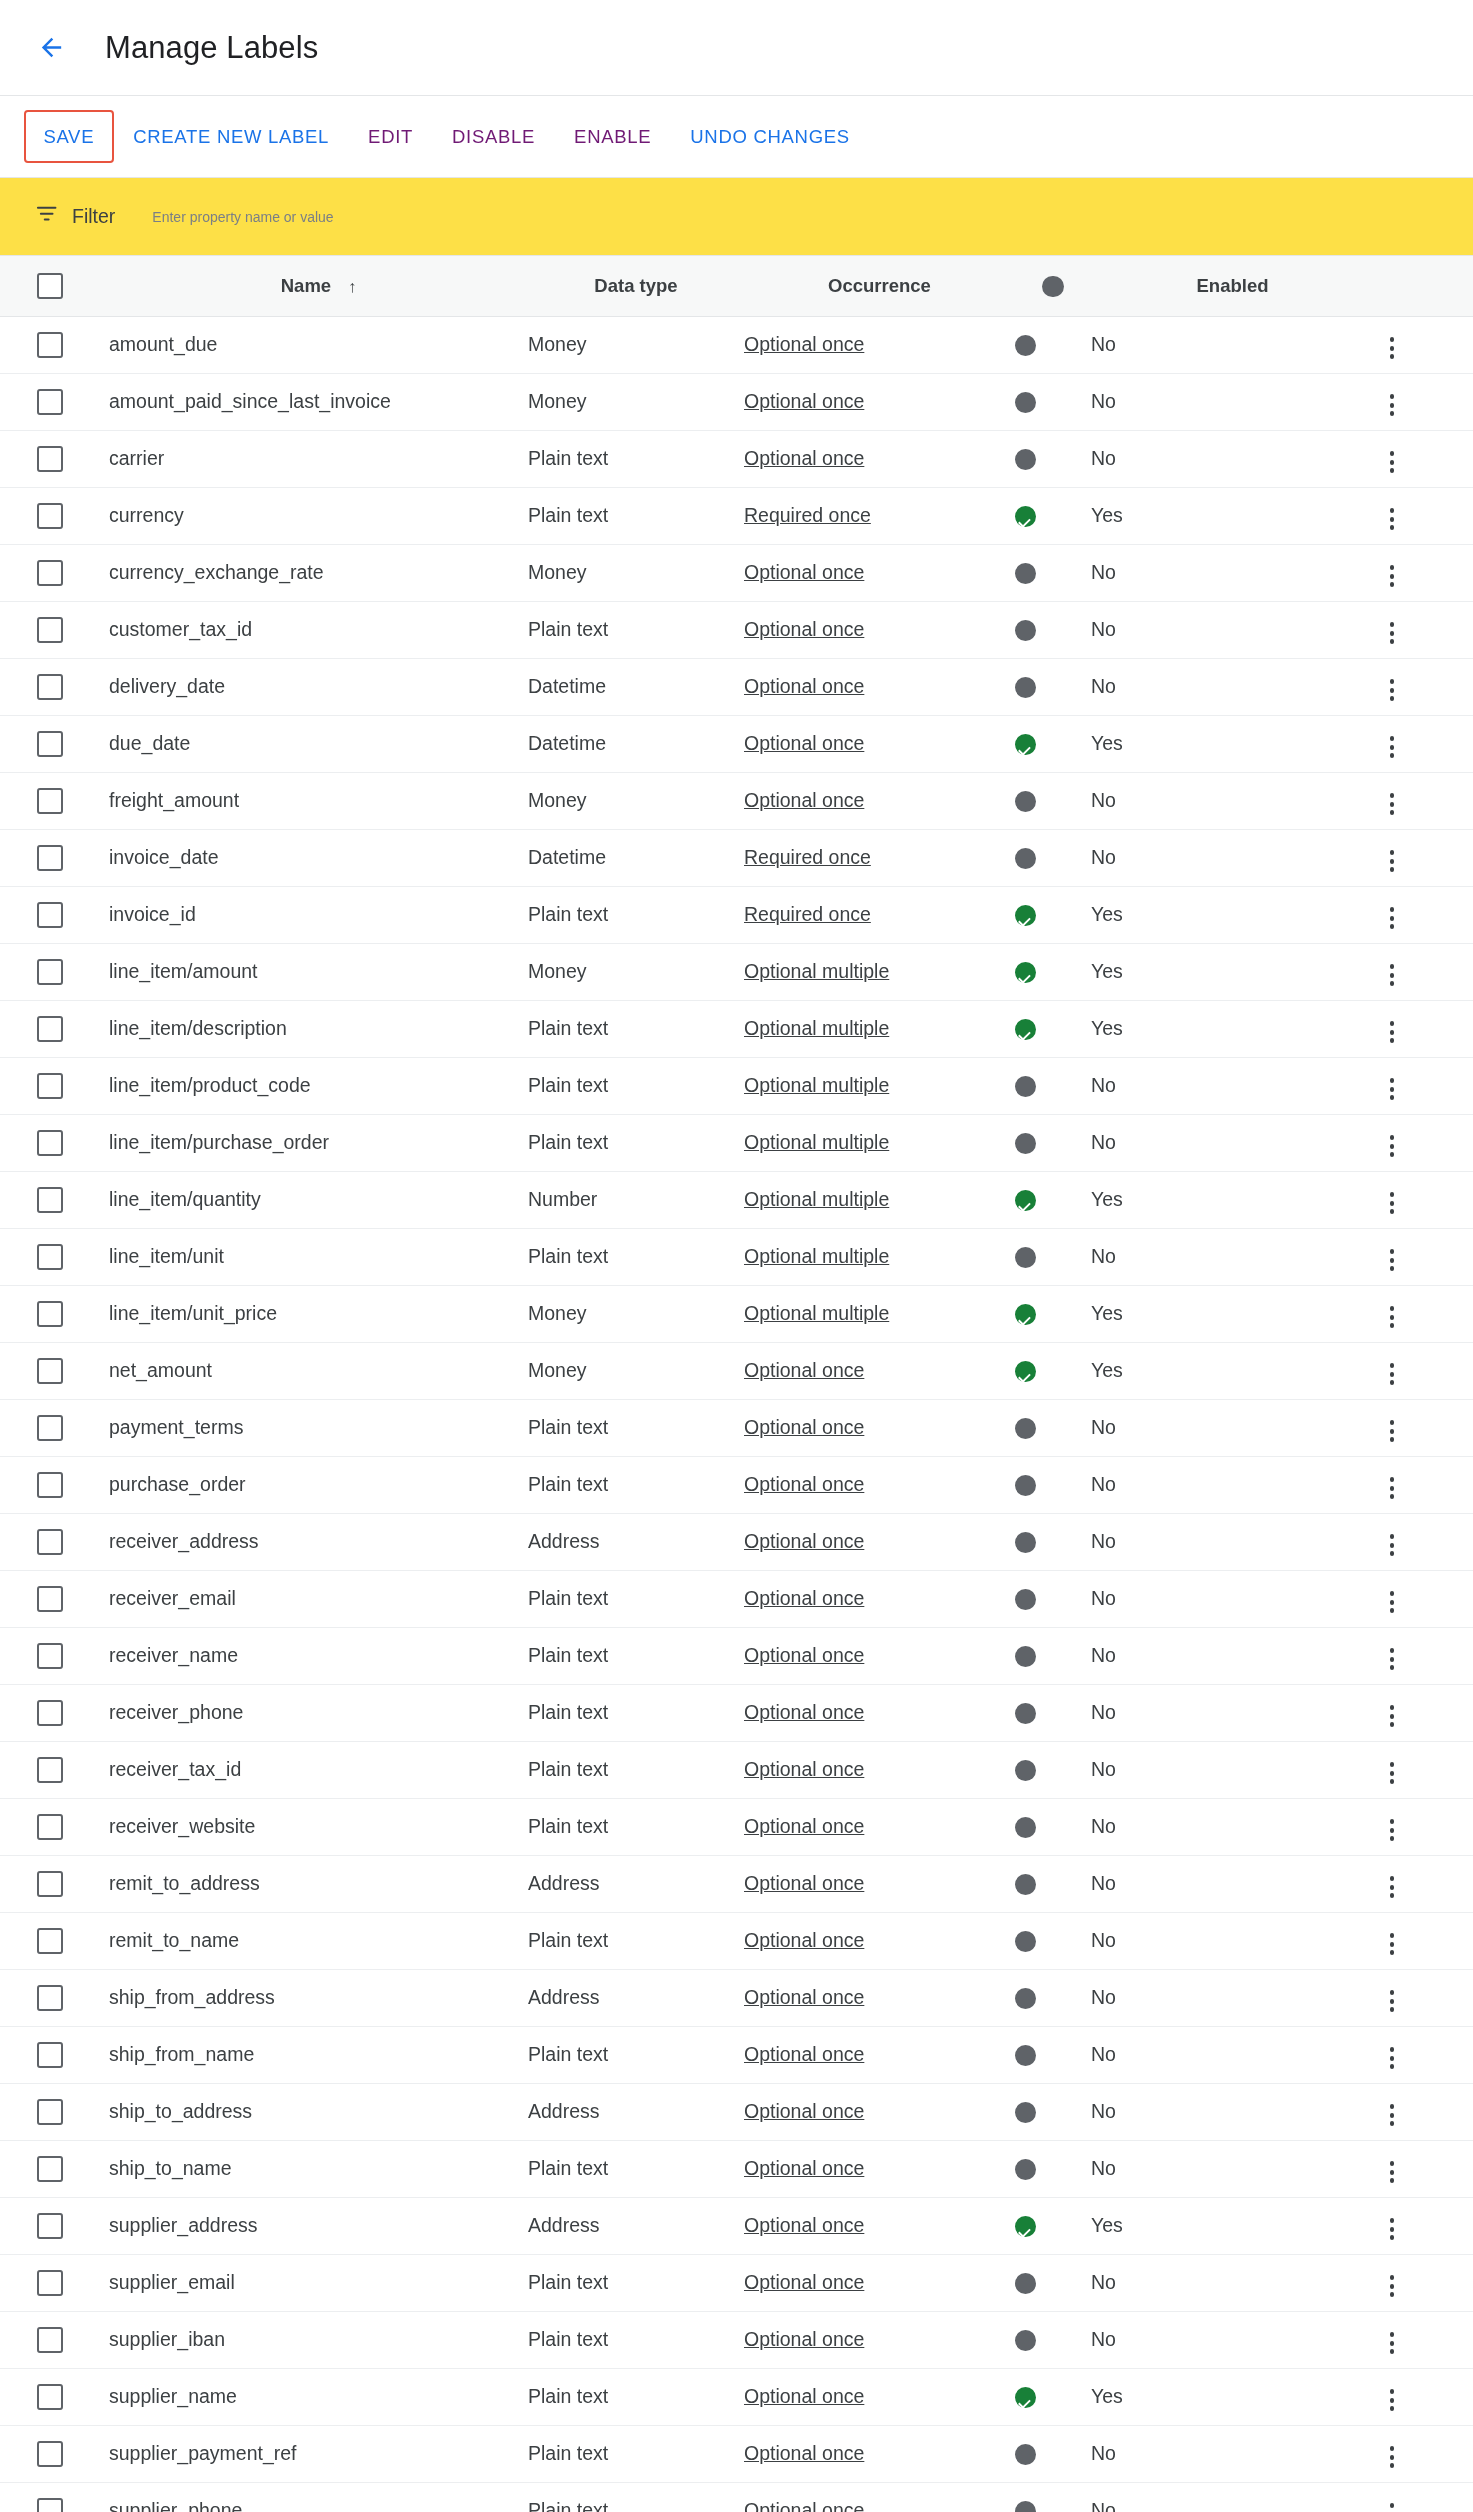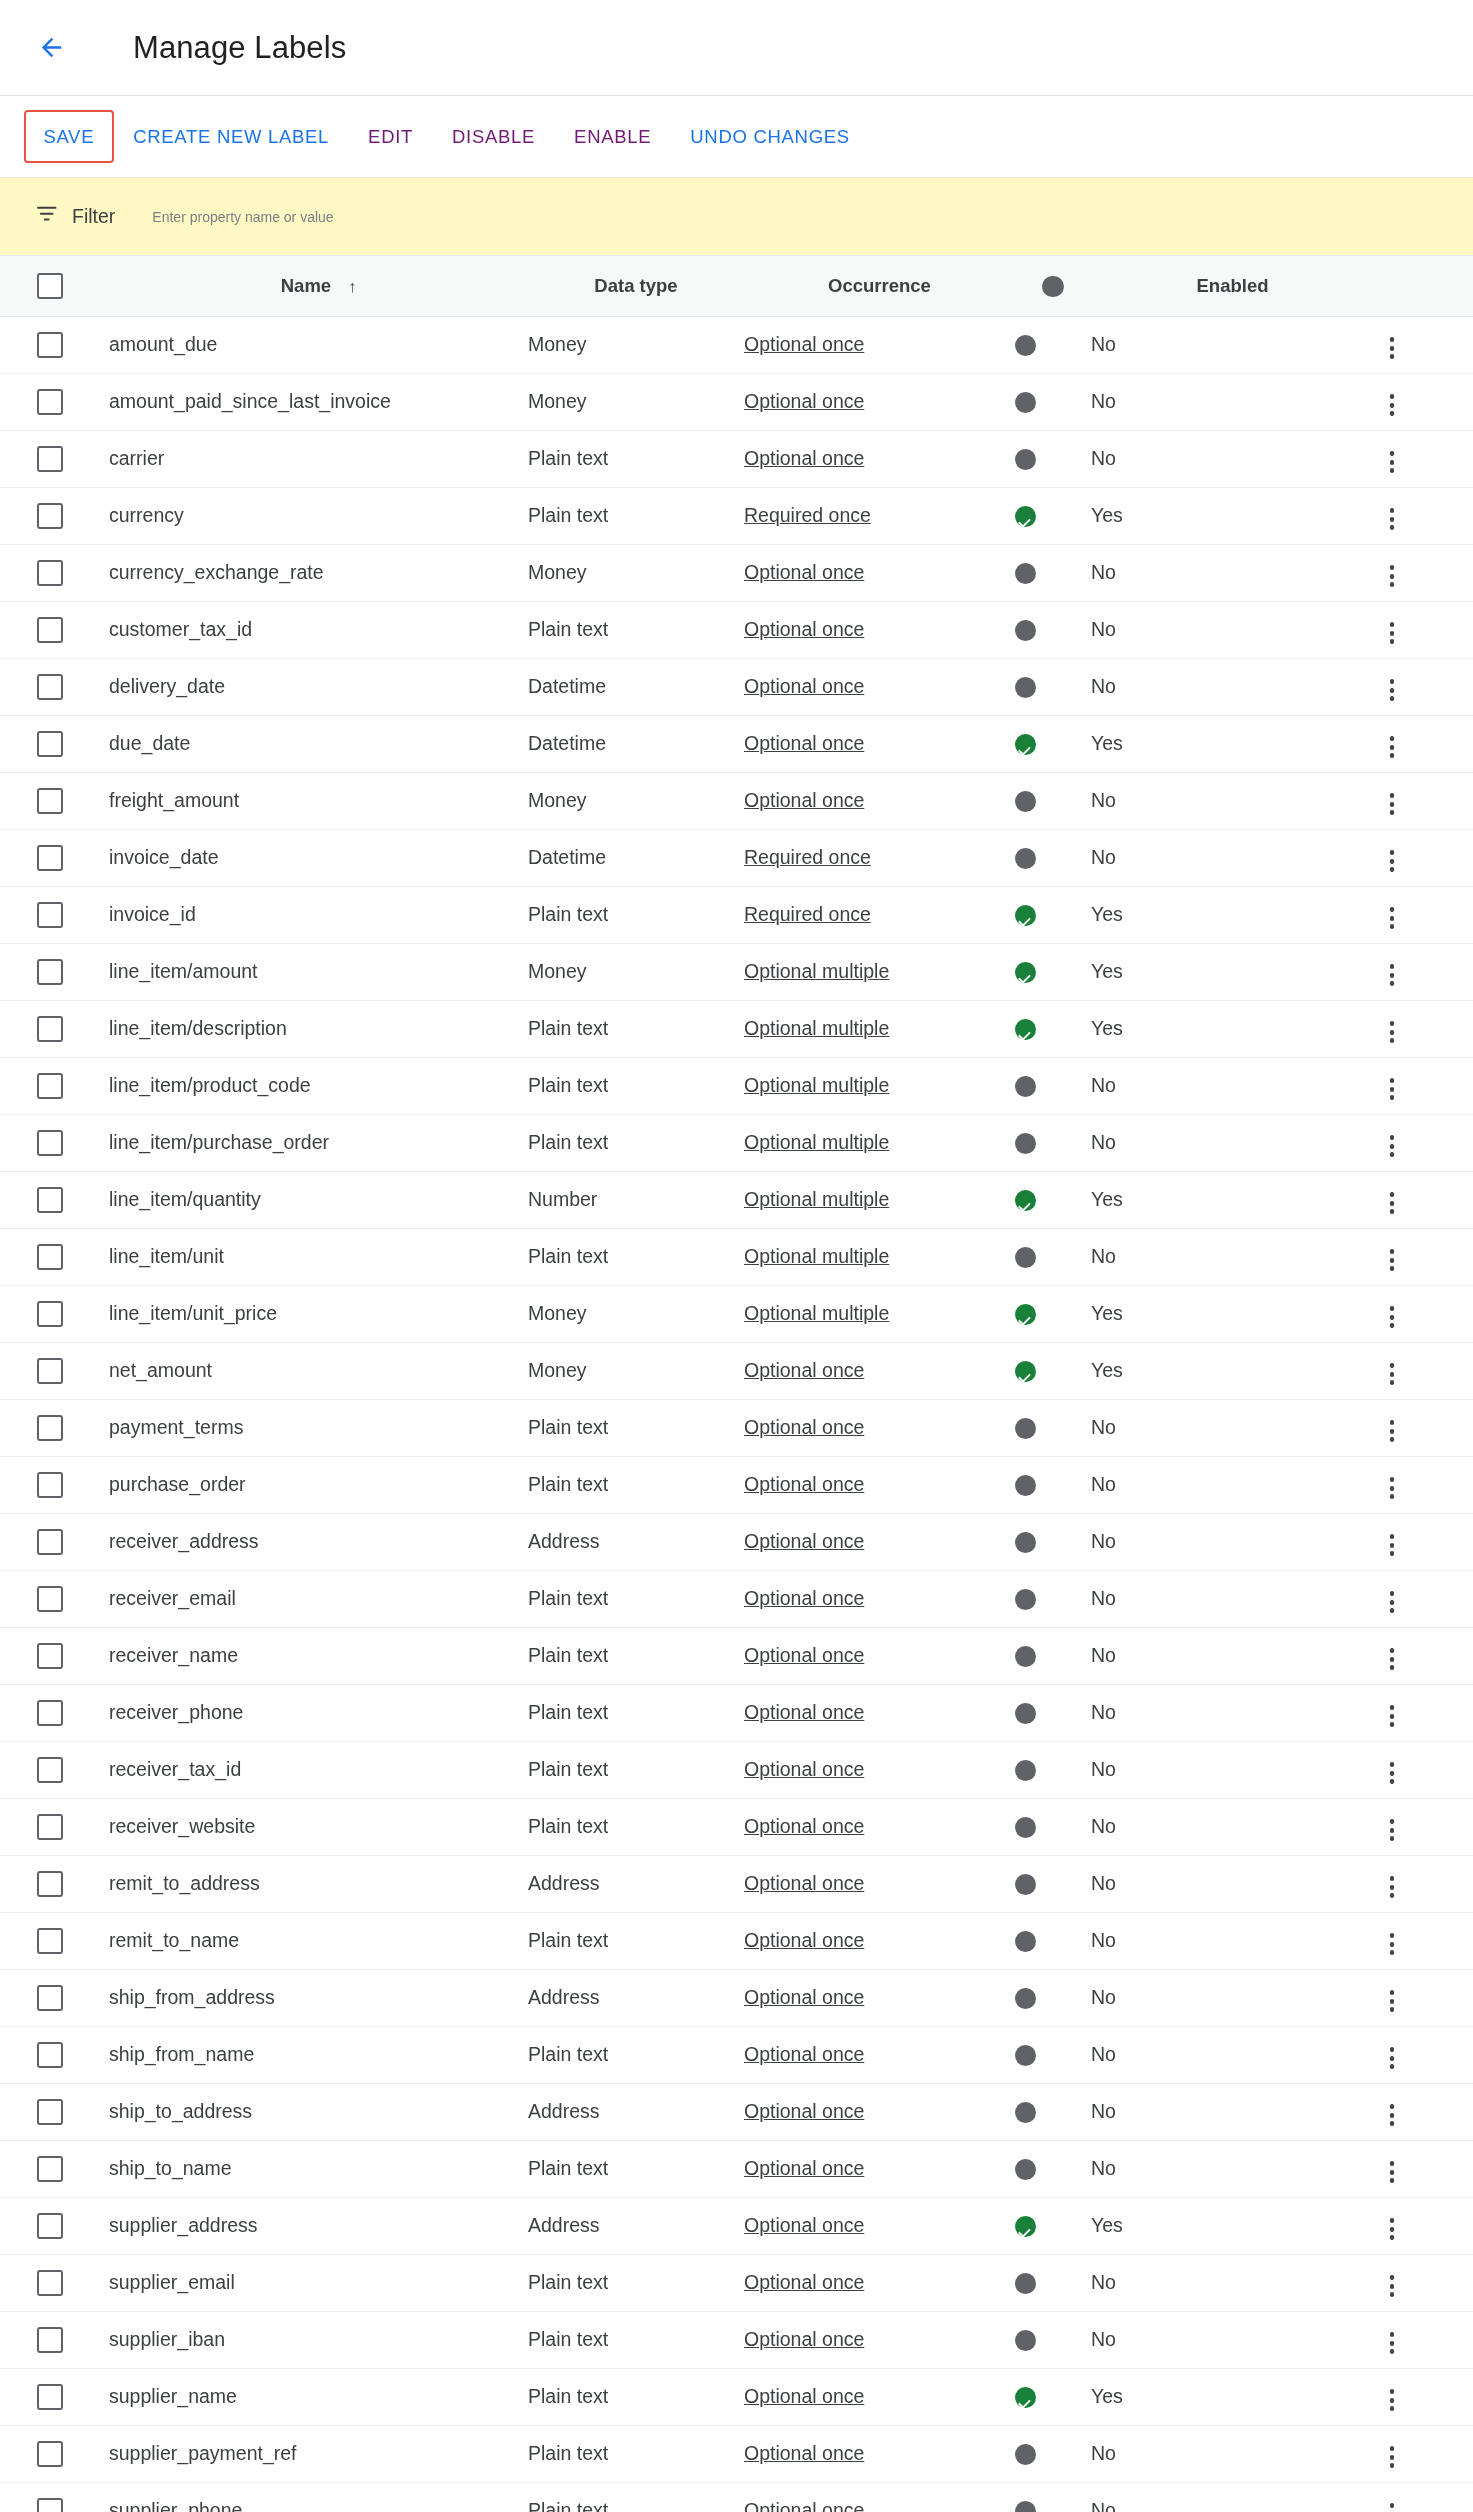--- a/index.html
+++ b/index.html
@@ -17,21 +17,20 @@
     position: relative;
   }
   
   .topbar {
     height: 96px;
     display: flex;
     align-items: center;
     padding-left: 29px;
     border-bottom: 1px solid #e4e6e8;
     background: #ffffff;
-    gap: 28px;
   }
   .back-btn {
     width: 45px; height: 45px;
     display: flex; align-items: center; justify-content: center;
     cursor: pointer;
     flex: 0 0 auto;
   }
   .back-btn svg { display: block; }
   .page-title {
     font-size: 31px;
@@ -65,21 +64,21 @@
     padding: 13.6px 17.5px;
   }
   .action.muted { color: #701a75; font-weight: 500; }
   
   .filterbar {
     height: 78px;
     display: flex;
     align-items: center;
     padding-left: 35px;
     border-bottom: 1px solid #e4e6e8;
-    background: #fef9c3;
+    background: #fde047;
   }
   .filter-label {
     display: flex;
     align-items: center;
     gap: 13.6px;
     font-size: 19.5px;
     color: #3c4043;
     font-weight: 400;
   }
   .filter-input {

